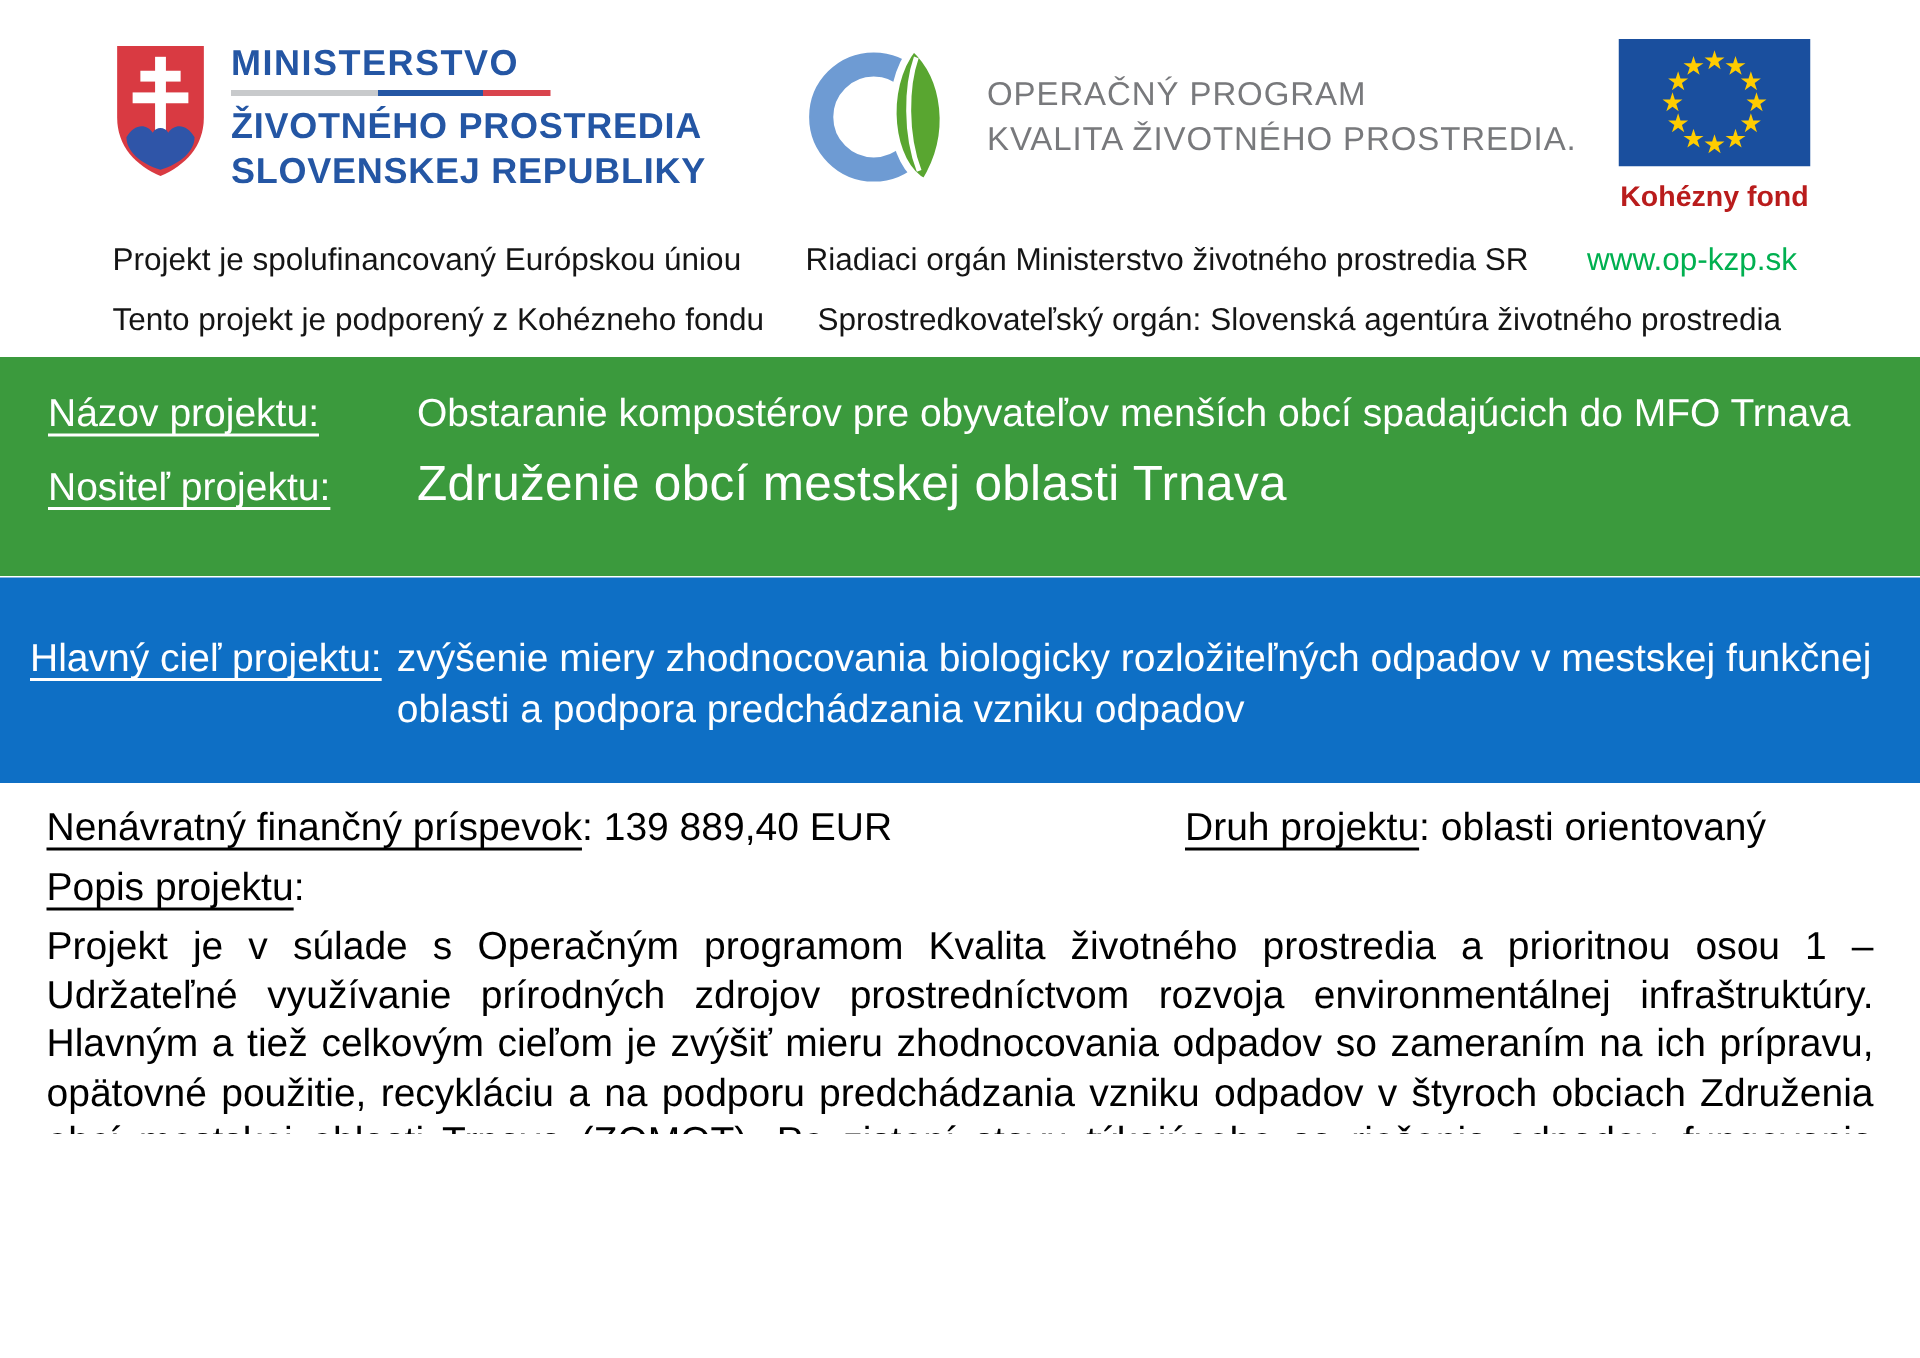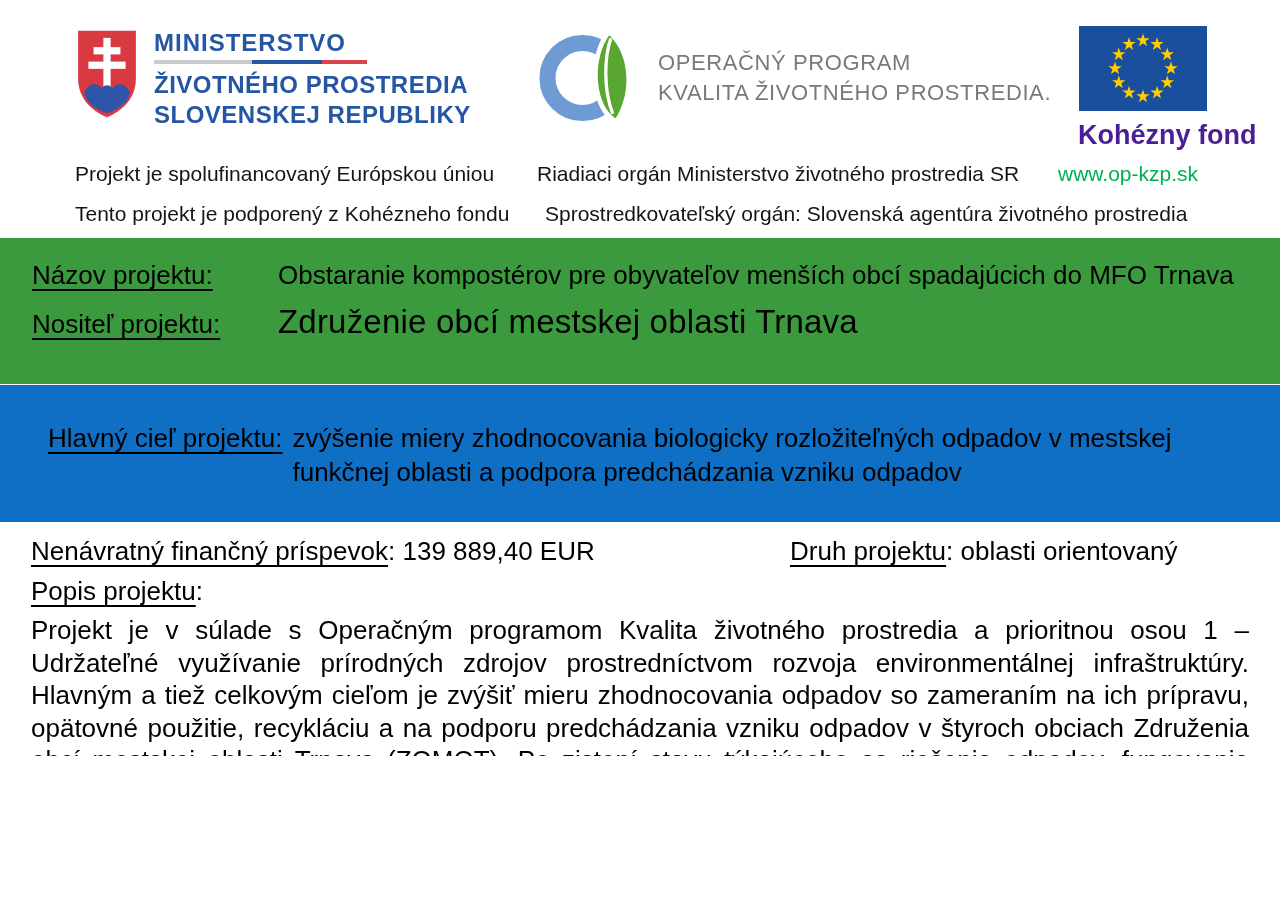--- a/index.html
+++ b/index.html
@@ -26,33 +26,33 @@
   .min-text{padding-top:2px}
   .min-l1{font-size:24px;font-weight:700;color:var(--ministry-blue);letter-spacing:1px;line-height:26px}
   .min-rule{width:213px;height:4px;margin:4px 0 6px;
             background:linear-gradient(90deg,#c8cacc 0 46%,var(--ministry-blue) 46% 79%,#d9444d 79% 100%)}
   .min-l2{font-size:24px;font-weight:700;color:var(--ministry-blue);line-height:30px;letter-spacing:.5px}
 
   .op-logo{position:absolute;left:538px;top:28px;display:flex;align-items:center;gap:14px}
   .op-text{font-size:22px;line-height:30px;color:var(--logo-gray);letter-spacing:.6px;font-weight:400;opacity:.92}
 
   .eu-logo{position:absolute;left:1078px;top:26px;width:130px;text-align:center}
-  .eu-caption{font-size:27px;font-weight:700;color:#4c1d95;margin-top:5px;white-space:nowrap}
+  .eu-caption{font-size:19px;font-weight:700;color:#b91c1c;margin-top:5px;white-space:nowrap}
 
   
   .info-rows{position:relative;height:88px;font-size:21px;color:#151515}
   .info-rows span{position:absolute;white-space:nowrap}
   .r1l{left:75px;top:12px} .r1m{left:537px;top:12px}
   .r1k{left:1058px;top:12px;color:var(--link-green);text-decoration:none;cursor:pointer}
   .r2l{left:75px;top:52px} .r2m{left:545px;top:52px}
 
   
-  .banner{width:1280px;color:#000000}
+  .banner{width:1280px;color:#ffffff}
   .banner.green{height:146px;background:var(--banner-green);padding:20px 28px 0 32px}
-  .banner.blue{height:137px;background:var(--banner-blue);padding:36px 28px 0 48px;margin-top:1px}
+  .banner.blue{height:137px;background:var(--banner-blue);padding:36px 28px 0 20px;margin-top:1px}
   .brow{display:flex;align-items:baseline}
   .blabel{text-decoration:underline;text-underline-offset:5px;text-decoration-thickness:2px;
           font-size:26px;white-space:nowrap}
   .green .blabel{flex:0 0 246px}
   .bvalue{font-size:26px;line-height:34px}
   .name-value{max-width:967px}
   .row2{margin-top:10px}
   .holder-value{font-size:33px;line-height:40px;font-weight:400;letter-spacing:.2px}
   .goal-label{margin-right:10px}
   .goal-value{flex:1;max-width:1000px}

